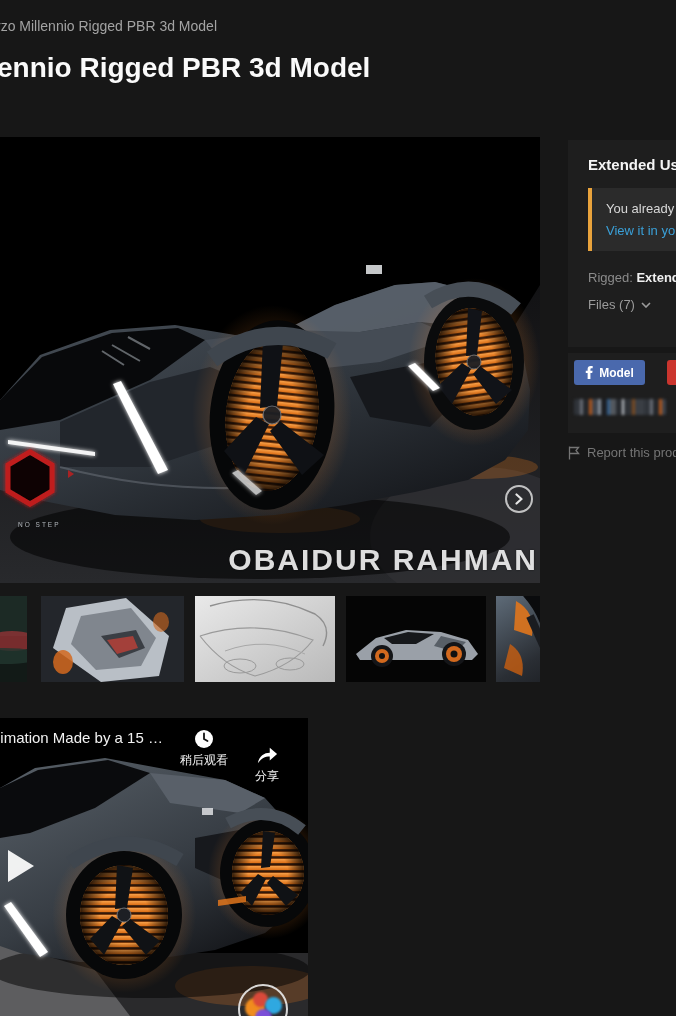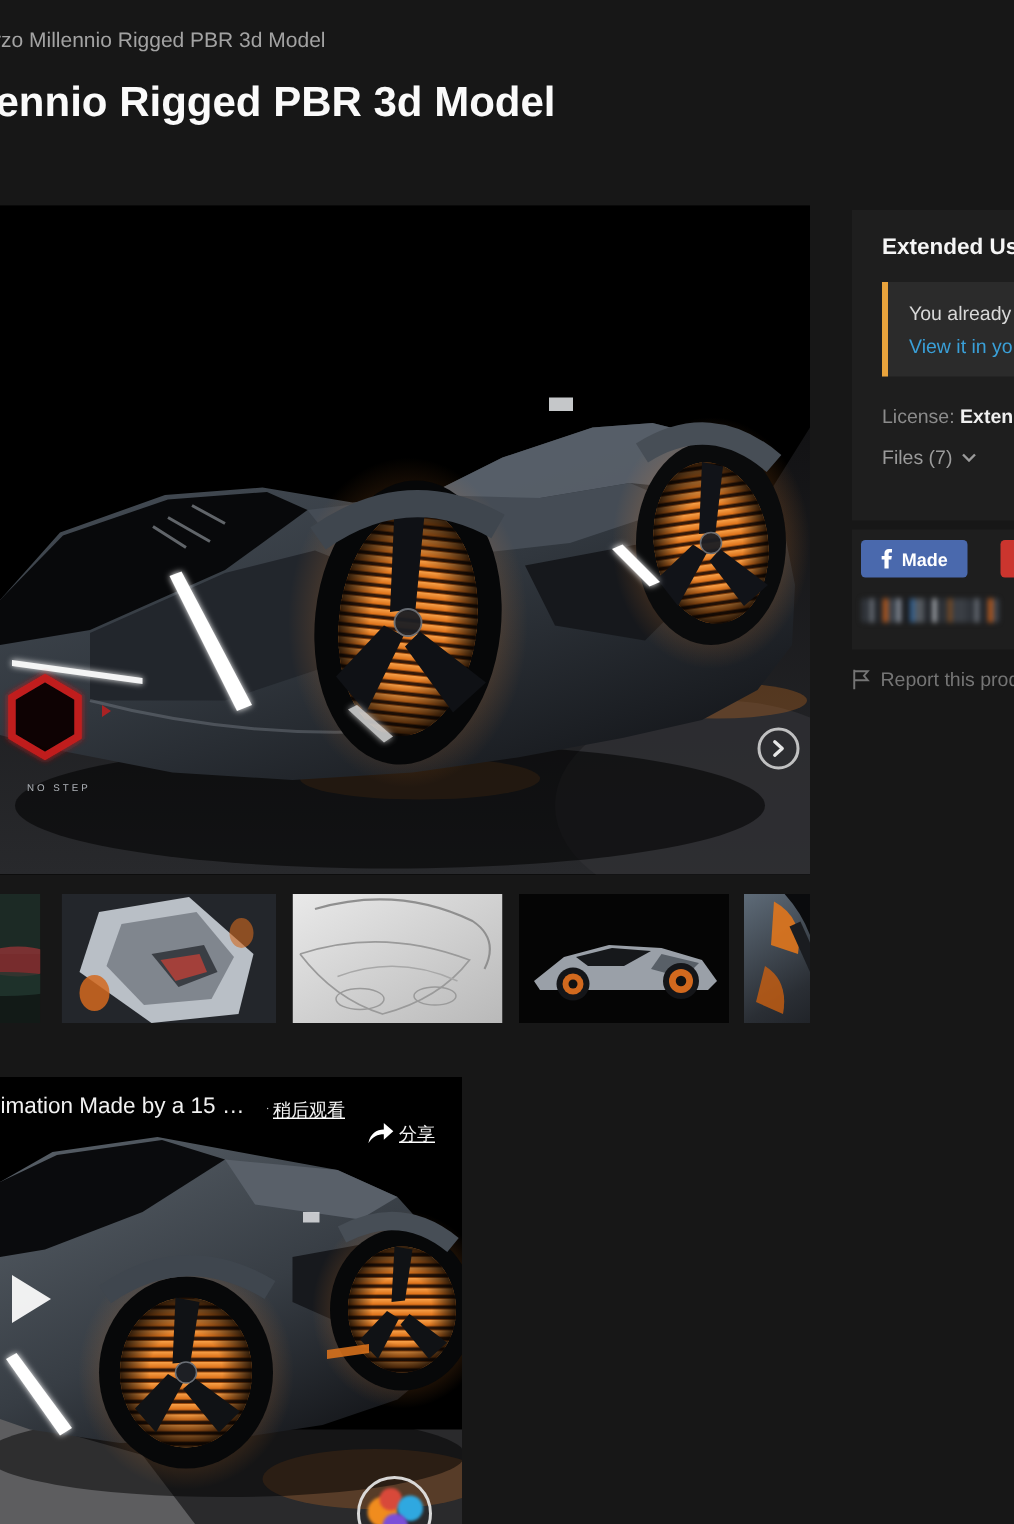--- a/index.html
+++ b/index.html
@@ -34,21 +34,21 @@
   .btn-pin{position:absolute;left:667px;top:360px;width:40px;height:25px;background:#cb352e;border-radius:3px;cursor:pointer;}
   .blur-row{position:absolute;left:574px;top:399px;width:92px;height:16px;filter:blur(1.6px);border-radius:2px;
     background:repeating-linear-gradient(90deg,#30343a 0 6px,#6a6f77 6px 9px,#23262b 9px 15px,#b3571c 15px 18px,
     #3d434c 18px 24px,#8d949e 24px 27px,#1c1e22 27px 33px,#35608c 33px 36px,#54595f 36px 42px,#26292e 42px 48px,
     #c9cdd2 48px 50px,#2e3136 50px 58px,#7a4a20 58px 61px,#3a3e44 61px 70px);}
   .report-row{position:absolute;left:568px;top:445px;display:flex;align-items:center;gap:7px;color:#757575;
     font-size:13px;white-space:nowrap;cursor:pointer;}
   
   .video{position:absolute;left:0;top:718px;width:308px;height:298px;background:#000;overflow:hidden;}
   .video-title{position:absolute;left:-8px;top:11px;font-size:15px;color:#f1f1f1;white-space:nowrap;cursor:pointer;}
-  .vbtn{position:absolute;display:flex;flex-direction:row;align-items:flex-end;gap:3px;color:#fff;cursor:pointer;text-decoration:underline;}
+  .vbtn{position:absolute;display:flex;flex-direction:column;align-items:center;gap:3px;color:#fff;cursor:pointer;}
   .vbtn-label{font-size:12px;color:#f5f5f5;white-space:nowrap;}
   .vbtn-watch{left:178px;top:11px;width:52px;}
   .vbtn-share{left:244px;top:27px;width:46px;}
   .play-tri{position:absolute;left:8px;top:132px;width:0;height:0;border-left:26px solid rgba(255,255,255,.92);
     border-top:16px solid transparent;border-bottom:16px solid transparent;cursor:pointer;}
   .vlogo{position:absolute;left:238px;top:266px;width:50px;height:50px;border:2px solid rgba(235,235,235,.9);
     border-radius:50%;box-sizing:border-box;}
   .vlogo i{position:absolute;border-radius:50%;filter:blur(1px);}
   .vlogo .b1{left:5px;top:12px;width:20px;height:20px;background:#f08c1e;}
   .vlogo .b2{left:13px;top:6px;width:15px;height:15px;background:#d8493a;}
@@ -156,20 +156,21 @@
 
       <g transform="translate(30,341)">
         <polygon points="0,-26 22,-13 22,13 0,26 -22,13 -22,-13" fill="#0d0304" stroke="#c81e1e" stroke-width="5" opacity="0.95" filter="url(#glow)"></polygon>
         <polygon points="38,-8 44,-4 38,0" fill="#c81e1e" opacity="0.8"></polygon>
       </g>
 
       <rect x="366" y="128" width="16" height="9" fill="#e8eaec" opacity="0.85"></rect>
       <text x="18" y="390" font-size="6.5" letter-spacing="2" fill="#c9ced4" opacity="0.85" font-family="Liberation Sans, sans-serif">NO STEP</text>
     </svg>
 
+    <div class="watermark">OBAIDUR RAHMAN</div>
 
     <div class="next-btn">
       <svg width="12" height="12" viewBox="0 0 12 12">
         <polyline points="3.5,1.5 8.5,6 3.5,10.5" fill="none" stroke="#e6e6e6" stroke-width="2.2" stroke-linecap="round" stroke-linejoin="round"></polyline>
       </svg>
     </div>
   </div>
 
   <div class="thumbs">
     <div class="thumb" style="left:-116px;width:143px;">
@@ -240,35 +241,35 @@
         </svg>
     </div>
   </div>
 
   <div class="panel panel-license">
     <div class="panel-title">Extended Us</div>
     <div class="notice">
       <div class="notice-line">You already</div>
       <div class="notice-link">View it in you</div>
     </div>
-    <div class="license-row"><span>License:</span> <b>Extende</b></div>
+    <div class="license-row"><span>Rigged:</span> <b>Extende</b></div>
     <div class="files-row">
         <span>Files (7)</span>
       <svg width="10" height="6" viewBox="0 0 10 6">
         <polyline points="1,1 5,5 9,1" fill="none" stroke="#9b9b9b" stroke-width="1.6"></polyline>
         </svg>
     </div>
   </div>
 
   <div class="panel panel-share"></div>
   <div class="btn-fb">
     <svg width="9" height="14" viewBox="0 0 8 15">
       <path d="M2 14 V7.5 H0 V5 H2 V3.2 C2 1.2 3.2 0 5.2 0 H7.4 V2.5 H5.9 C5.3 2.5 5 2.8 5 3.5 V5 H7.3 L6.9 7.5 H5 V14 Z" fill="#fff"></path>
     </svg>
-    <span>Made</span>
+    <span>Model</span>
   </div>
   <div class="btn-pin"></div>
   <div class="blur-row"></div>
 
   <div class="report-row">
     <svg width="12" height="14" viewBox="0 0 12 14">
       <path d="M1.5,0.5 V13.5 M1.5,1.5 H10.5 L8,4.5 L10.5,7.5 H1.5" fill="none" stroke="#757575" stroke-width="1.3"></path>
     </svg>
     <span>Report this produc</span>
   </div>

